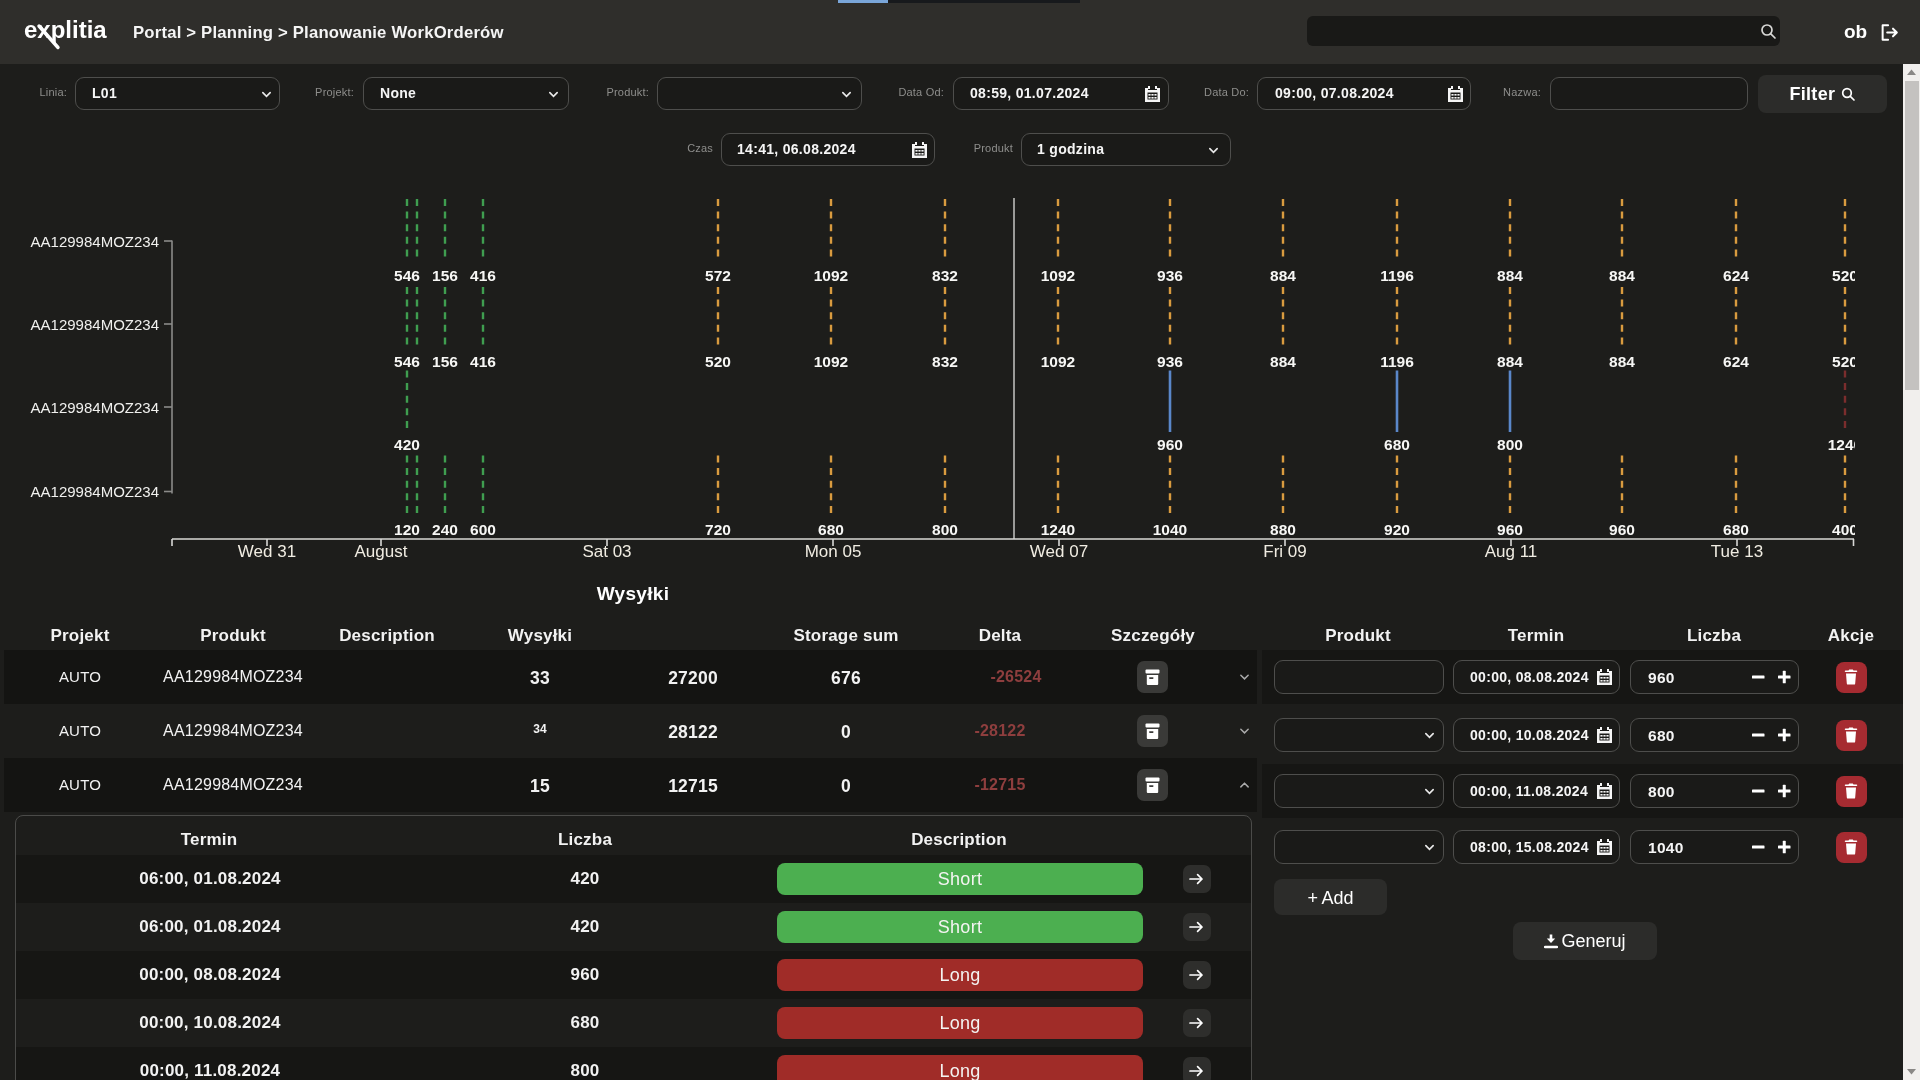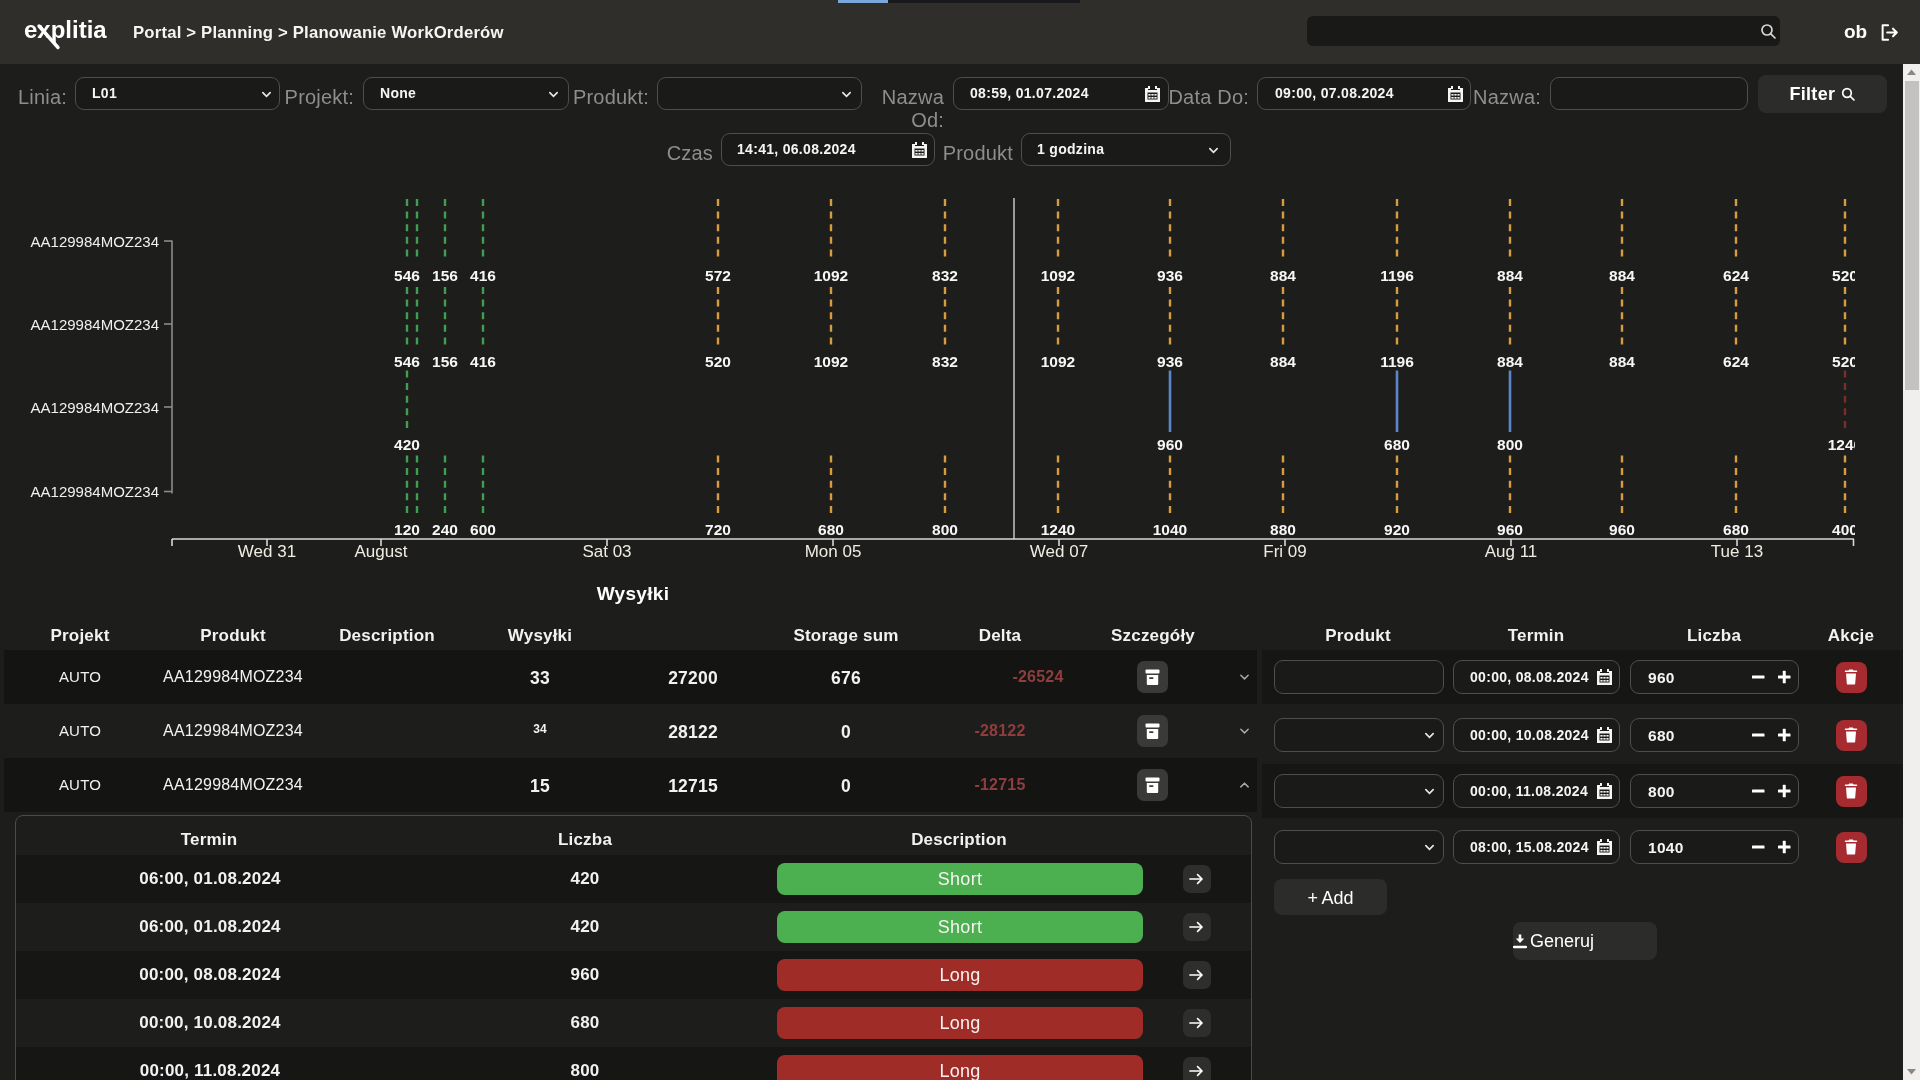--- a/index.html
+++ b/index.html
@@ -10,21 +10,21 @@
 #topbar { position:absolute; left:0; top:0; width:1920px; height:64px; background:#2f2e2b; }
 #logo { position:absolute; left:24px; top:16px; font-size:24px; font-weight:800; color:#fff; letter-spacing:0px; }
 #crumb { position:absolute; left:133px; top:23px; font-size:16.7px; font-weight:600; color:#f5f5f5; letter-spacing:0.2px; }
 #searchbox { position:absolute; left:1307px; top:16px; width:473px; height:30px; background:#191917; border-radius:6px; }
 #obtxt { position:absolute; left:1844px; top:21px; font-size:19px; font-weight:700; color:#fff; }
 
 #strip-blue { position:absolute; left:838px; top:0; width:50px; height:3px; background:#7aa6d9; }
 #strip-dark { position:absolute; left:888px; top:0; width:192px; height:3px; background:#17191c; }
 
 #content { position:absolute; left:0; top:64px; width:1903px; height:1016px; background:#1d1d1b; overflow:hidden; }
-.lbl { position:absolute; color:#8e8e8c; font-size:20px; letter-spacing:0.2px; }
+.lbl { position:absolute; color:#8e8e8c; font-size:11px; letter-spacing:0.2px; }
 .fld { position:absolute; height:33px; background:#1a1a18; border:1px solid #4e4e4c; border-radius:9px; color:#f5f5f5; }
 .fldtxt { position:absolute; font-size:14px; font-weight:600; color:#f5f5f5; letter-spacing:0.3px; }
 .chev { position:absolute; width:11px; height:11px; }
 .btn { position:absolute; background:#2c2c2a; border-radius:8px; color:#fff; }
 
 .th { position:absolute; font-size:17px; font-weight:600; color:#f2f2f2; text-align:center; letter-spacing:0.2px; }
 .td { position:absolute; font-size:16px; color:#f2f2f2; text-align:center; letter-spacing:0.2px; }
 .strip { position:absolute; background:#141412; }
 .pill { position:absolute; height:32px; border-radius:8px; color:#f4f4f2; font-size:18px; font-weight:500;
   text-align:center; line-height:32px; letter-spacing:0.3px; }
@@ -66,21 +66,21 @@
   <svg class="chev" style="left:548px; top:89px;" viewBox="0 0 12 12">
       <path d="M2 4 L6 8 L10 4" fill="none" stroke="#e8e8e8" stroke-width="1.8" stroke-linecap="round"></path>
     </svg>
 
   <div class="lbl" style="left:570px; top:86px; width:79px; text-align:right;">Produkt:</div>
   <div class="fld" style="left:657px; top:77px; width:205px;"></div>
   <svg class="chev" style="left:841px; top:89px;" viewBox="0 0 12 12">
       <path d="M2 4 L6 8 L10 4" fill="none" stroke="#e8e8e8" stroke-width="1.8" stroke-linecap="round"></path>
     </svg>
 
-  <div class="lbl" style="left:860px; top:86px; width:84px; text-align:right;">Nazwa Od:</div>
+  <div class="lbl" style="left:860px; top:86px; width:84px; text-align:right;">Data Od:</div>
   <div class="fld" style="left:953px; top:77px; width:216px;"></div>
   <div class="fldtxt" style="left:970px; top:85px;">08:59, 01.07.2024</div>
   <svg class="cal" style="position:absolute; left:1145px; top:86px;" width="15" height="16" viewBox="0 0 15 16">
       <path fill="#f5f5f5" d="M3 0h2v3H3z M10 0h2v3H10z M0 2h3v2h9V2h3v14H0z M2 6h11v8H2z"></path>
       <path fill="#1a1a18" d="M2.5 6.5h10v7h-10z"></path>
       <g fill="#f5f5f5">
         <rect x="3.4" y="8" width="2.2" height="1.6"></rect>
         <rect x="6.4" y="8" width="2.2" height="1.6"></rect>
         <rect x="9.4" y="8" width="2.2" height="1.6"></rect>
         <rect x="3.4" y="11" width="2.2" height="1.6"></rect>
@@ -275,21 +275,21 @@
   <div class="th" style="left:761px; top:626px; width:170px;">Storage sum</div>
   <div class="th" style="left:915px; top:626px; width:170px;">Delta</div>
   <div class="th" style="left:1068px; top:626px; width:170px;">Szczegóły</div>
   <div class="strip" style="left:4px; top:650px; width:1253px; height:54px;"></div>
   <div class="strip" style="left:4px; top:758px; width:1253px; height:54px;"></div>
   <div class="td" style="left:30px; top:668px; width:100px; font-size:15px;">AUTO</div>
   <div class="td" style="left:153px; top:668px; width:160px;">AA129984MOZ234</div>
   <div class="td" style="left:490px; top:668px; width:100px; font-weight:700; font-size:17.5px;">33</div>
   <div class="td" style="left:643px; top:668px; width:100px; font-weight:700; font-size:17.5px;">27200</div>
   <div class="td" style="left:796px; top:668px; width:100px; font-weight:700; font-size:17.5px;">676</div>
-  <div class="td" style="left:988px; top:668px; width:100px; font-weight:700; font-size:16px; color:#8e3e3e;">-26524</div>
+  <div class="td" style="left:966px; top:668px; width:100px; font-weight:700; font-size:16px; color:#8e3e3e;">-26524</div>
   <div class="sqbtn" style="left:1137px; top:661px; width:31px; height:32px; background:#3a3a38;"></div>
   <svg style="position:absolute; left:1145px; top:669px;" width="15" height="16" viewBox="0 0 15 16">
       <rect x="0.5" y="0.5" width="14" height="4" rx="1" fill="#fff"></rect>
       <path d="M1.8 6 h11.4 v9 a1 1 0 0 1 -1 1 h-9.4 a1 1 0 0 1 -1 -1 z" fill="#fff"></path>
       <rect x="4" y="8.2" width="4.6" height="1.7" rx="0.8" fill="#3a3a38"></rect>
     </svg>
   <svg class="chev" style="left:1239px; top:672px;" viewBox="0 0 12 12">
       <path d="M2 3.5 L6 7.5 L10 3.5" fill="none" stroke="#aaa" stroke-width="1.6" stroke-linecap="round"></path>
     </svg>
   <div class="td" style="left:30px; top:722px; width:100px; font-size:15px;">AUTO</div>
@@ -491,21 +491,21 @@
       <rect x="4.75" y="0.8" width="3" height="12.5" rx="0.6" fill="#fff"></rect>
     </svg>
   <div class="sqbtn" style="left:1836px; top:832px; width:31px; height:31px; background:#a62b31; border-radius:8px;"></div>
   <svg style="position:absolute; left:1844px; top:839px;" width="14" height="16" viewBox="0 0 14 16">
       <path fill="#fff" d="M5.2 0.6 h3.6 l0.7 1 h3 a0.7 0.7 0 0 1 0 1.5 h-11 a0.7 0.7 0 0 1 0-1.5 h3 z"></path>
       <path fill="#fff" d="M2 4.4 h10 l-0.8 10 a1.3 1.3 0 0 1 -1.3 1.2 h-5.8 a1.3 1.3 0 0 1 -1.3 -1.2 z"></path>
     </svg>
   <div class="btn" style="left:1274px; top:879px; width:113px; height:36px;"></div>
   <div style="position:absolute; left:1274px; top:888px; width:113px; text-align:center; font-size:18px; font-weight:500; color:#fff;">+ Add</div>
   <div class="btn" style="left:1513px; top:922px; width:144px; height:38px;"></div>
-  <div style="position:absolute; left:1513px; top:931px; width:144px; text-align:left; font-size:18px; font-weight:500; color:#fff;"><svg width="14" height="15" viewBox="0 0 14 15" style="vertical-align:-2px; margin-right:3px;">
+  <div style="position:absolute; left:1513px; top:931px; width:144px; text-align:center; font-size:18px; font-weight:500; color:#fff;"><svg width="14" height="15" viewBox="0 0 14 15" style="vertical-align:-2px; margin-right:3px;">
         <path d="M7 0.5 V5" stroke="#fff" stroke-width="2.6"></path>
         <path d="M2.8 4.4 L7 9 L11.2 4.4 Z" fill="#fff"></path>
         <path d="M1 13 H13" stroke="#fff" stroke-width="2.4" stroke-linecap="round"></path>
       </svg>Generuj</div>
   <div style="position:absolute; left:1903px; top:64px; width:17px; height:1016px; background:#f1efed;"></div>
   <svg style="position:absolute; left:1903px; top:64px;" width="17" height="17" viewBox="0 0 17 17">
       <path d="M8.5 5.5 L13 11 H4 Z" fill="#8a8886"></path>
     </svg>
   <div style="position:absolute; left:1904.5px; top:81px; width:14px; height:309px; background:#c4c2c0;"></div>
   <svg style="position:absolute; left:1903px; top:1063px;" width="17" height="17" viewBox="0 0 17 17">

